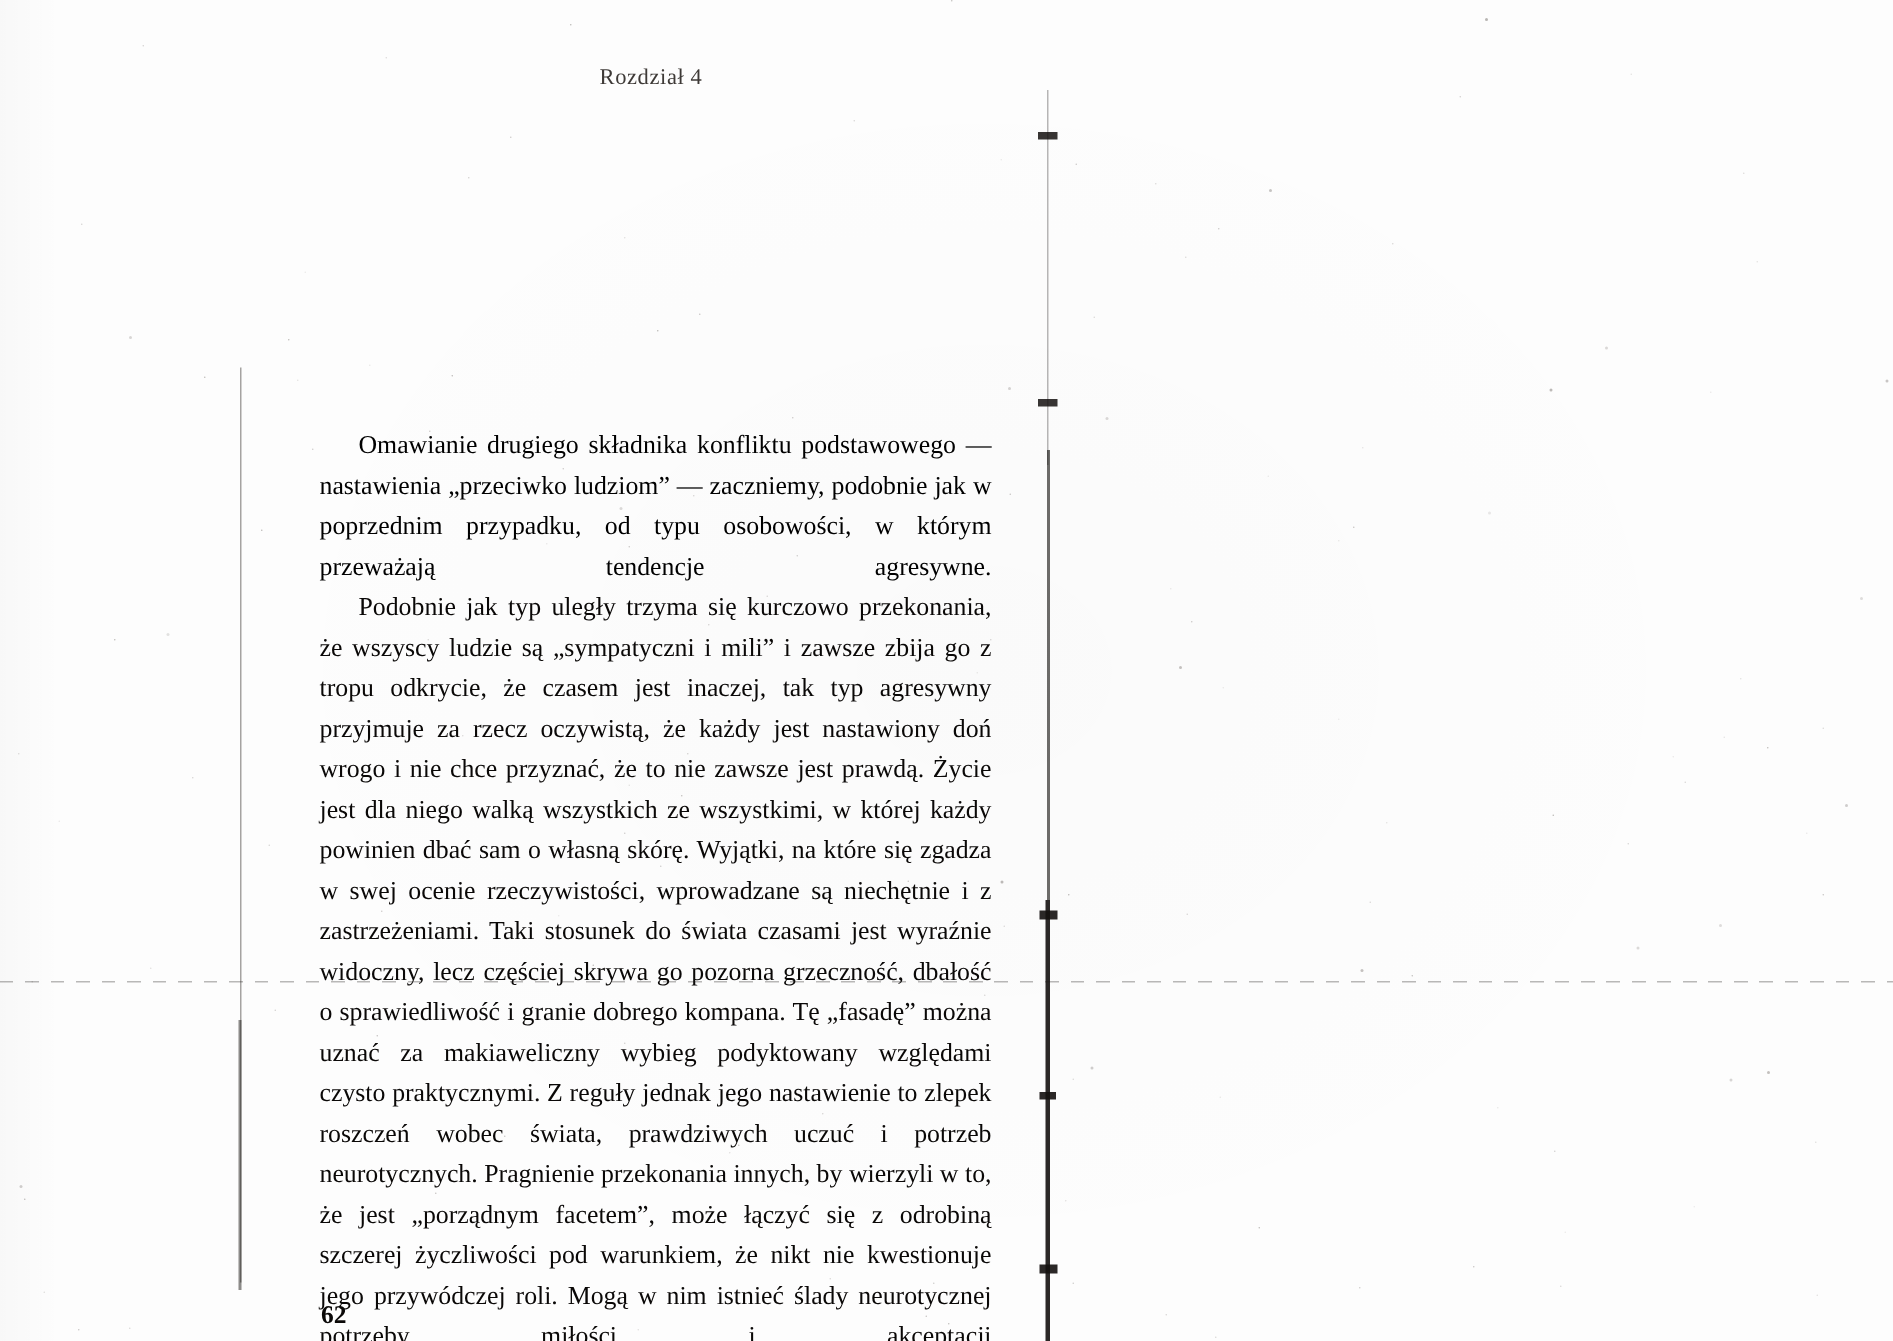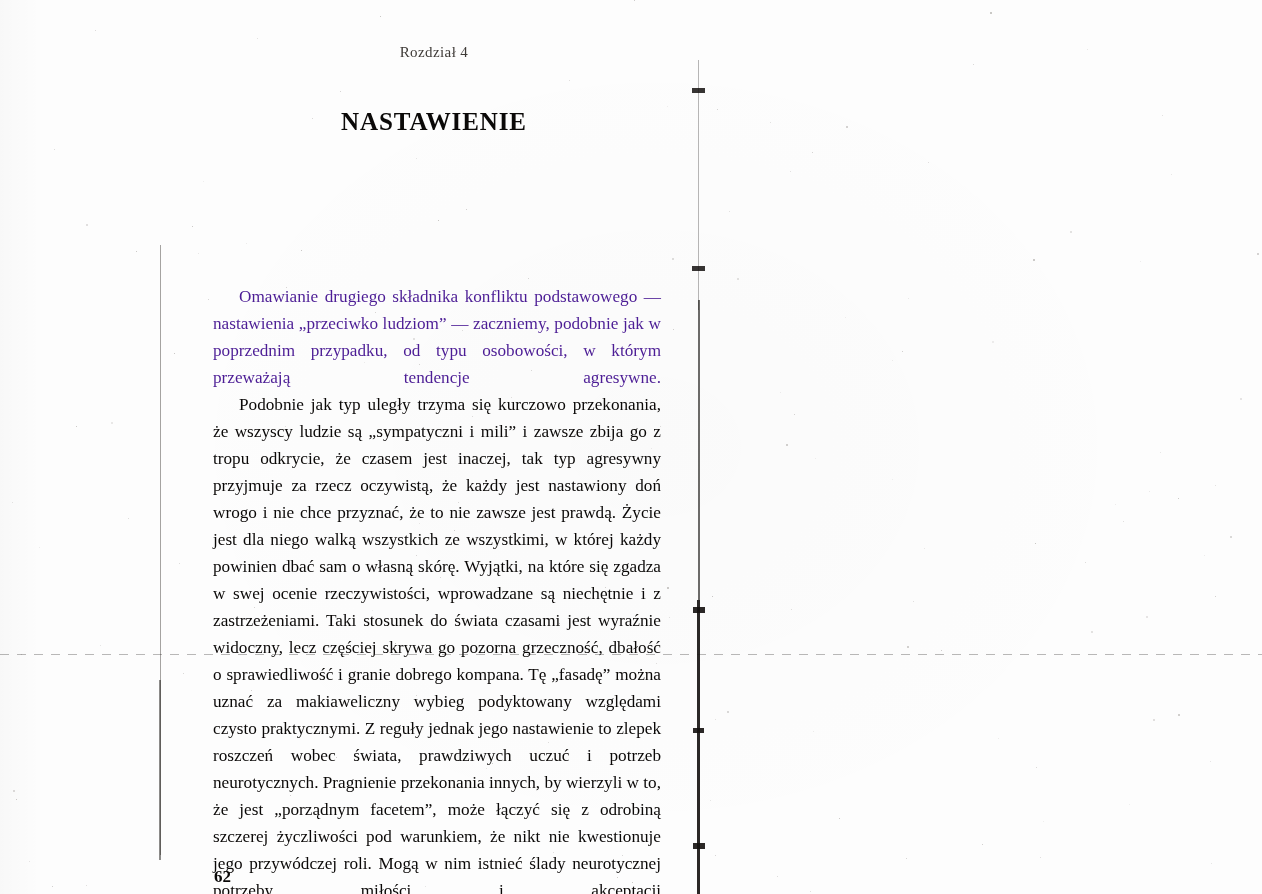--- a/index.html
+++ b/index.html
@@ -152,21 +152,21 @@
     width: 448px;
   }
   .col p {
     margin: 0;
     text-indent: 26px;
   }
   
   .col p.full-just {
     text-align-last: justify;
   }
-  .ink-normal { color: #4c1d95; }
+  .ink-normal { color: #000000; }
   .ink-heavy  { color: #0a0807; font-weight: 500; }
 
   
   .folio {
     position: absolute;
     font-size: 17px;
     font-weight: bold;
     color: #0b0908;
   }
   #folio-left  { left: 214px;  top: 867px; }
@@ -184,21 +184,20 @@
 <body>
 
 <div id="scan-surface">
   <div id="scan-tone"></div>
 
   <div class="page" id="page-left">
 
     <div id="chapter-label">Rozdział 4</div>
 
     <h1 id="chapter-title">
-      <span class="t-line">NASTAWIENIE</span>
     </h1>
 
     <div class="col" id="col-left">
       <p class="full-just ink-normal">Omawianie drugiego składnika konfliktu podstawowego — nastawienia „przeciwko ludziom” — zaczniemy, podobnie jak w poprzednim przypadku, od typu osobowości, w którym przeważają tendencje agresywne.</p>
       <p class="full-just ink-heavy">Podobnie jak typ uległy trzyma się kurczowo przekonania, że wszyscy ludzie są „sympatyczni i mili” i zawsze zbija go z tropu odkrycie, że czasem jest inaczej, tak typ agresywny przyjmuje za rzecz oczywistą, że każdy jest nastawiony doń wrogo i nie chce przyznać, że to nie zawsze jest prawdą. Życie jest dla niego walką wszystkich ze wszystkimi, w której każdy powinien dbać sam o własną skórę. Wyjątki, na które się zgadza w swej ocenie rzeczywistości, wprowadzane są niechętnie i z zastrzeżeniami. Taki stosunek do świata czasami jest wyraźnie widoczny, lecz częściej skrywa go pozorna grzeczność, dbałość o sprawiedliwość i granie dobrego kompana. Tę „fasadę” można uznać za makiaweliczny wybieg podyktowany względami czysto praktycznymi. Z reguły jednak jego nastawienie to zlepek roszczeń wobec świata, prawdziwych uczuć i potrzeb neurotycznych. Pragnienie przekonania innych, by wierzyli w to, że jest „porządnym facetem”, może łączyć się z odrobiną szczerej życzliwości pod warunkiem, że nikt nie kwestionuje jego przywódczej roli. Mogą w nim istnieć ślady neurotycznej potrzeby miłości i akceptacji</p>
     </div>
 
     <div class="folio" id="folio-left">62</div>
   </div>
 

